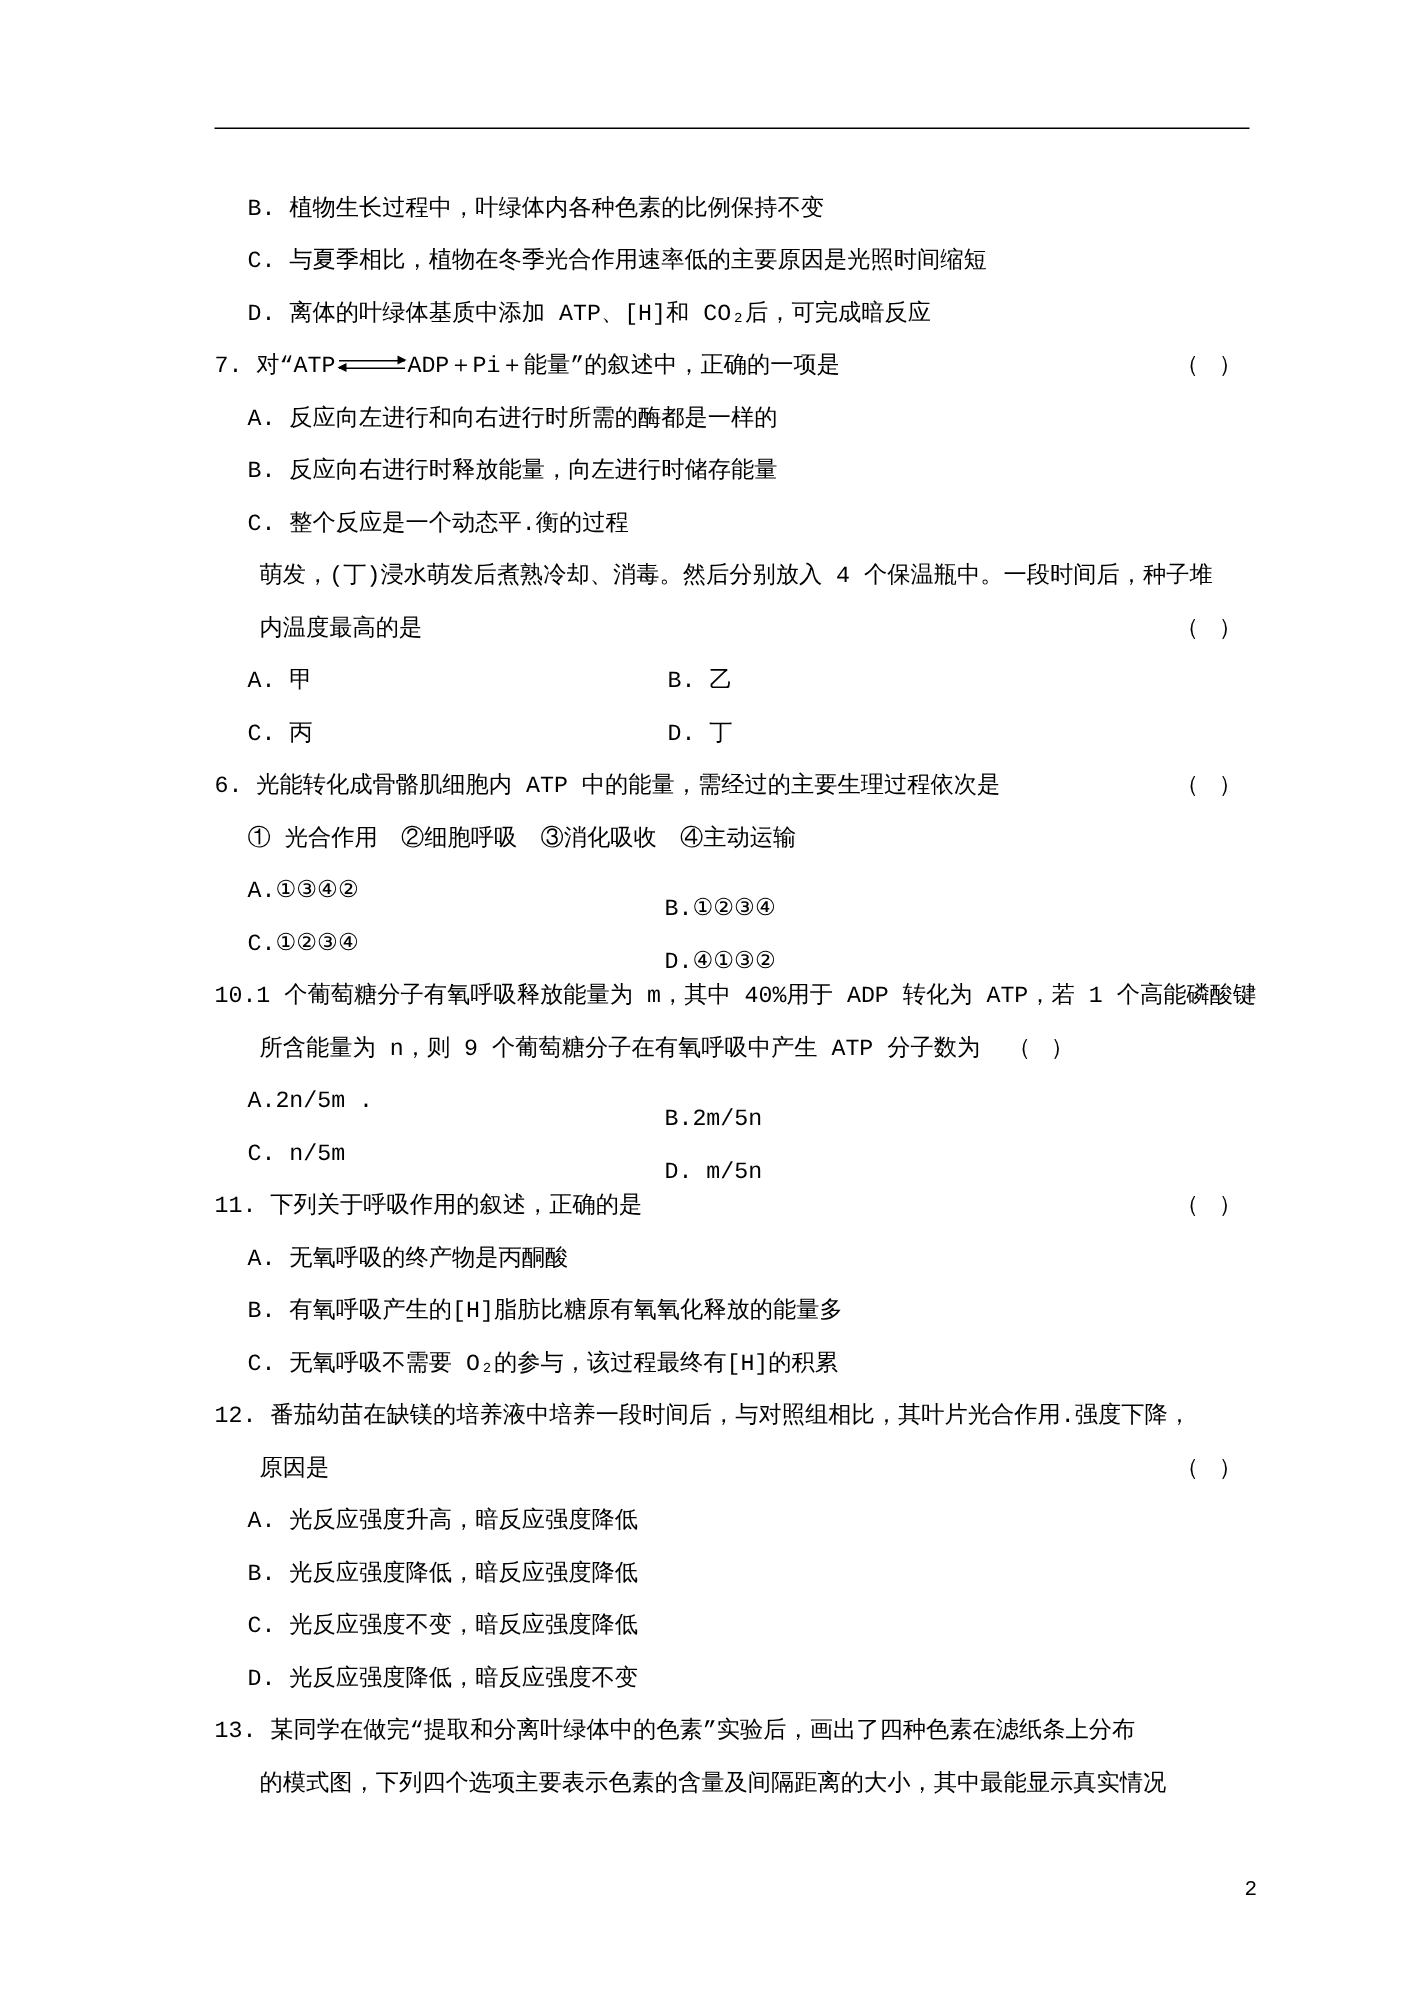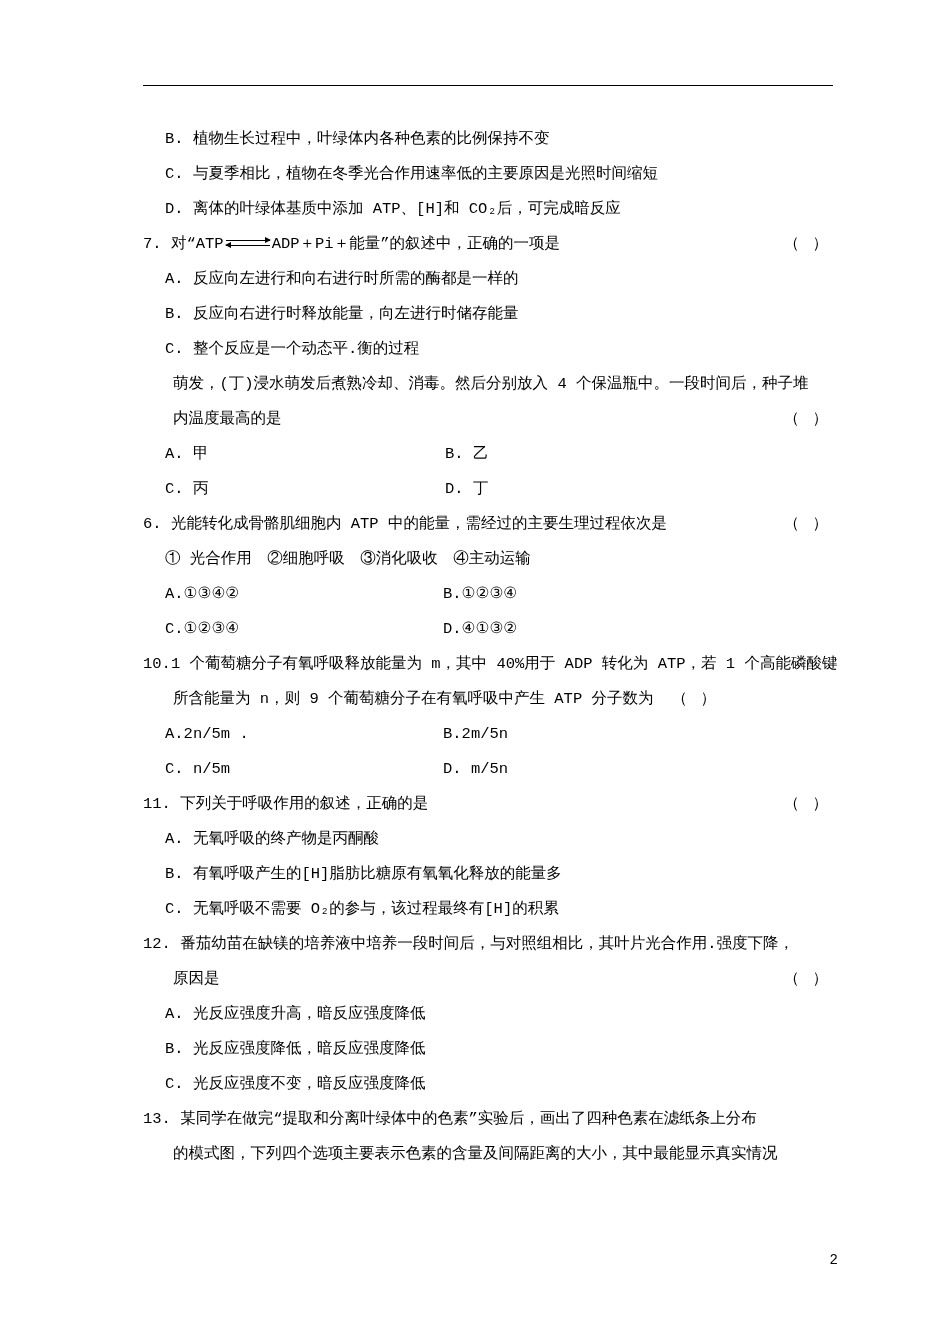--- a/index.html
+++ b/index.html
@@ -59,21 +59,21 @@
     position: relative;
   }
   .opt-row .col2 {
     position: absolute;
     left: 302px;
     top: 0;
   }
   .opt-row .col2b {
     position: absolute;
     left: 300px;
-    top: 0;
+    top: 12px;
   }
   .eqarrow {
     display: inline-block;
     position: relative;
     width: 44px;
     height: 12px;
     vertical-align: middle;
     margin: 0 2px;
   }
   .eqarrow:before, .eqarrow:after {
@@ -177,20 +177,21 @@
     <div class="line indent-opt"><span>B. 有氧呼吸产生的[H]脂肪比糖原有氧氧化释放的能量多</span></div>
     <div class="line indent-opt"><span>C. 无氧呼吸不需要 O₂的参与，该过程最终有[H]的积累</span></div>
 
     <div class="line indent1"><span>12. 番茄幼苗在缺镁的培养液中培养一段时间后，与对照组相比，其叶片光合作用.强度下降，</span></div>
     <div class="line indent-cont"><span>原因是</span>
       <span class="paren">（    ）</span>
     </div>
     <div class="line indent-opt"><span>A. 光反应强度升高，暗反应强度降低</span></div>
     <div class="line indent-opt"><span>B. 光反应强度降低，暗反应强度降低</span></div>
     <div class="line indent-opt"><span>C. 光反应强度不变，暗反应强度降低</span></div>
+    <div class="line indent-opt"><span>D. 光反应强度降低，暗反应强度不变</span></div>
 
     <div class="line indent1"><span>13. 某同学在做完“提取和分离叶绿体中的色素”实验后，画出了四种色素在滤纸条上分布</span></div>
     <div class="line indent-cont"><span>的模式图，下列四个选项主要表示色素的含量及间隔距离的大小，其中最能显示真实情况</span></div>
 
   </div>
 
   <div class="pagenum">2</div>
 
 </div>
 

